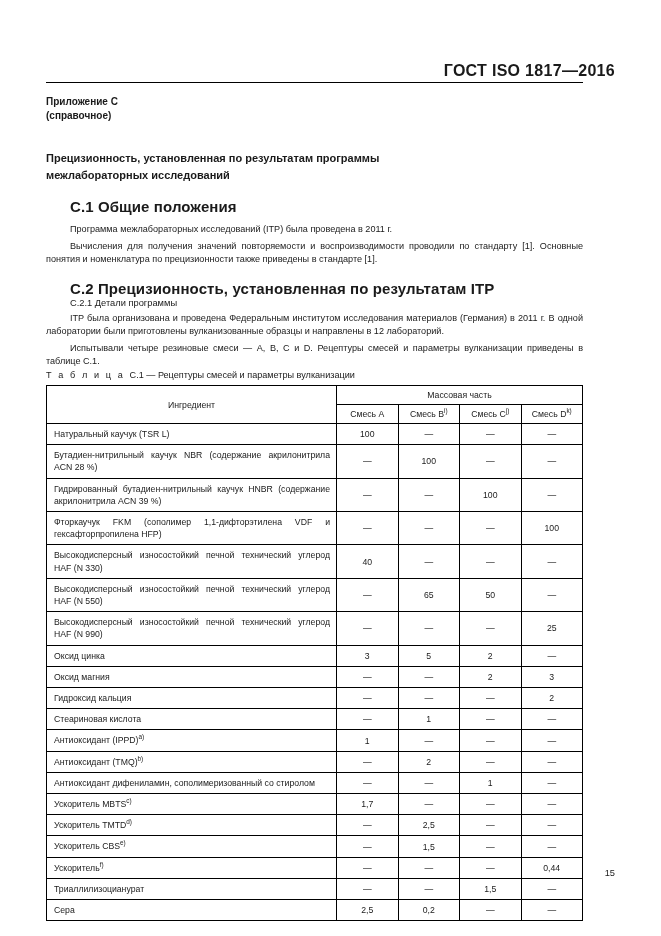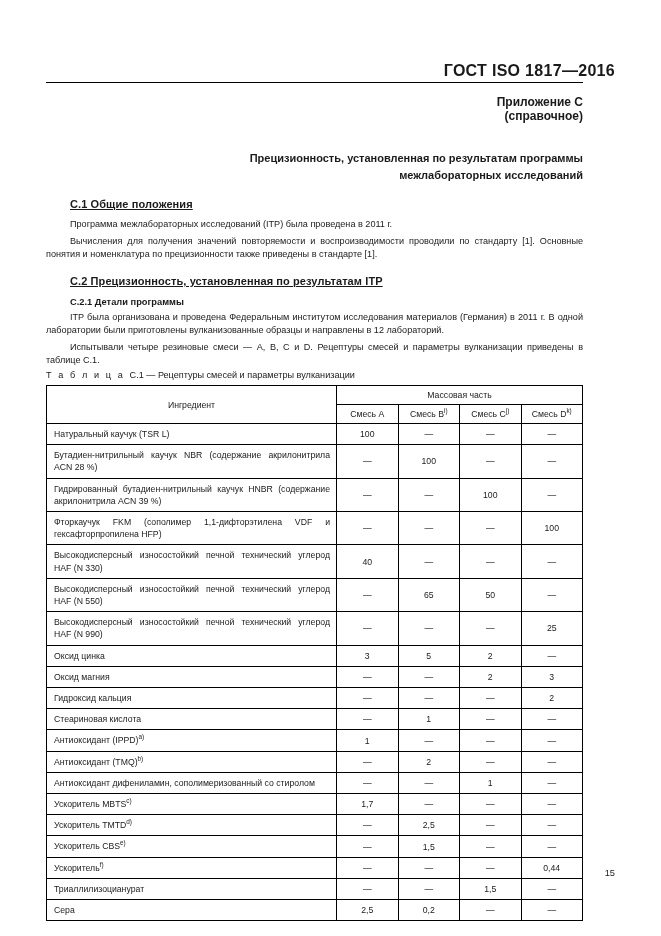--- a/index.html
+++ b/index.html
@@ -41,60 +41,59 @@
     height: 1px;
     background: #000;
   }
 
   
   .annex-block {
     position: absolute;
     top: 95px;
     left: 46px;
     width: 537px;
-    text-align: right;
-    font-size: 12px;
+    text-align: left;
+    font-size: 10px;
     font-weight: bold;
     line-height: 14px;
   }
   .annex-block .sub {
     font-weight: bold;
   }
 
   .main-title {
     position: absolute;
     top: 150px;
     left: 46px;
     width: 537px;
-    text-align: right;
+    text-align: left;
     font-size: 11px;
     font-weight: bold;
     line-height: 17px;
   }
 
   
   .body-area {
     position: absolute;
     top: 198px;
     left: 46px;
     width: 537px;
   }
   .h-sec {
-    font-size: 11px;
+    font-size: 15px;
     font-weight: bold;
     margin: 0 0 8px 24px;
     letter-spacing: 0.1px;
-    text-decoration: underline;
   }
   .h-sec.tight {
-    margin-bottom: 10px;
+    margin-bottom: 1px;
   }
   .h-sub {
     font-size: 9.3px;
-    font-weight: bold;
+    font-weight: normal;
     margin: 0 0 3px 24px;
   }
   .para {
     font-size: 9.1px;
     line-height: 13.2px;
     margin: 4px 0 1px 0;
     text-align: justify;
     text-indent: 24px;
   }
   .gap-md { height: 12px; }

